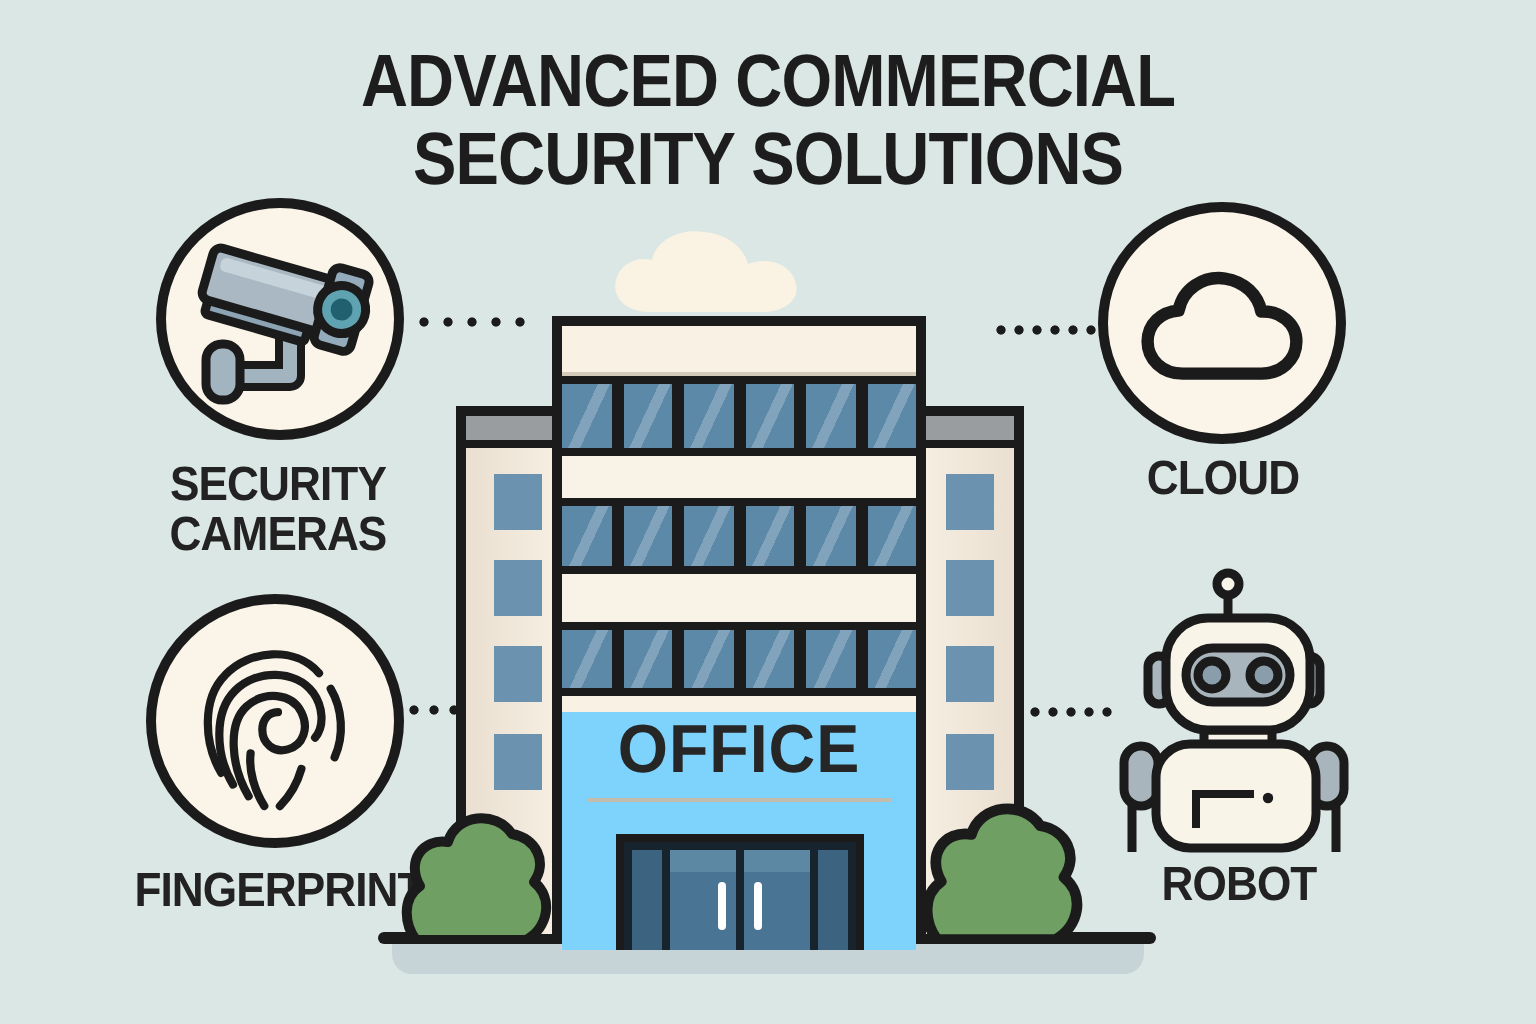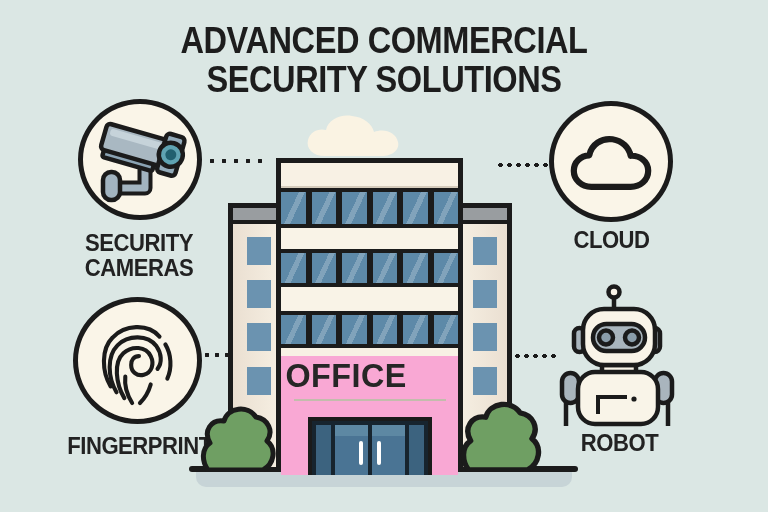--- a/index.html
+++ b/index.html
@@ -66,21 +66,21 @@
   }
   .topband{height:23px;border-bottom:2px solid #d5cbbb;background:#f8f1e4;}
   .win-row{display:flex;gap:6px;background:#1b1b1b;border-top:4px solid #1b1b1b;border-bottom:4px solid #1b1b1b;box-sizing:border-box;}
   .r1{height:40px;}.r2{height:38px;}.r3{height:37px;}
   .win{
     flex:1;
     background:linear-gradient(115deg,rgba(255,255,255,0) 45%,rgba(255,255,255,0.22) 45%,rgba(255,255,255,0.22) 60%,rgba(255,255,255,0) 60%),#5d89a8;
   }
   .band1{height:21px;background:#f9f3e7;}
   .band2{height:24px;background:#f9f3e7;}
-  .lower{position:relative;height:119px;background:#f9a8d4;}
+  .lower{position:relative;height:119px;background:#7dd3fc;text-align:center;}
   .office-sign{
     margin-top:8px;font-size:34px;font-weight:bold;letter-spacing:0.5px;
     transform:scaleX(0.95);color:#262626;
   }
   .office-hairline{width:152px;height:2px;background:#c3bcac;margin:4px auto 0;}
   .door{
     position:absolute;bottom:0;left:50%;transform:translateX(-50%);
     width:124px;height:58px;background:#17242e;border:4px solid #1b1b1b;border-bottom:none;
     box-sizing:border-box;display:flex;gap:4px;padding:4px 4px 0 4px;
   }

